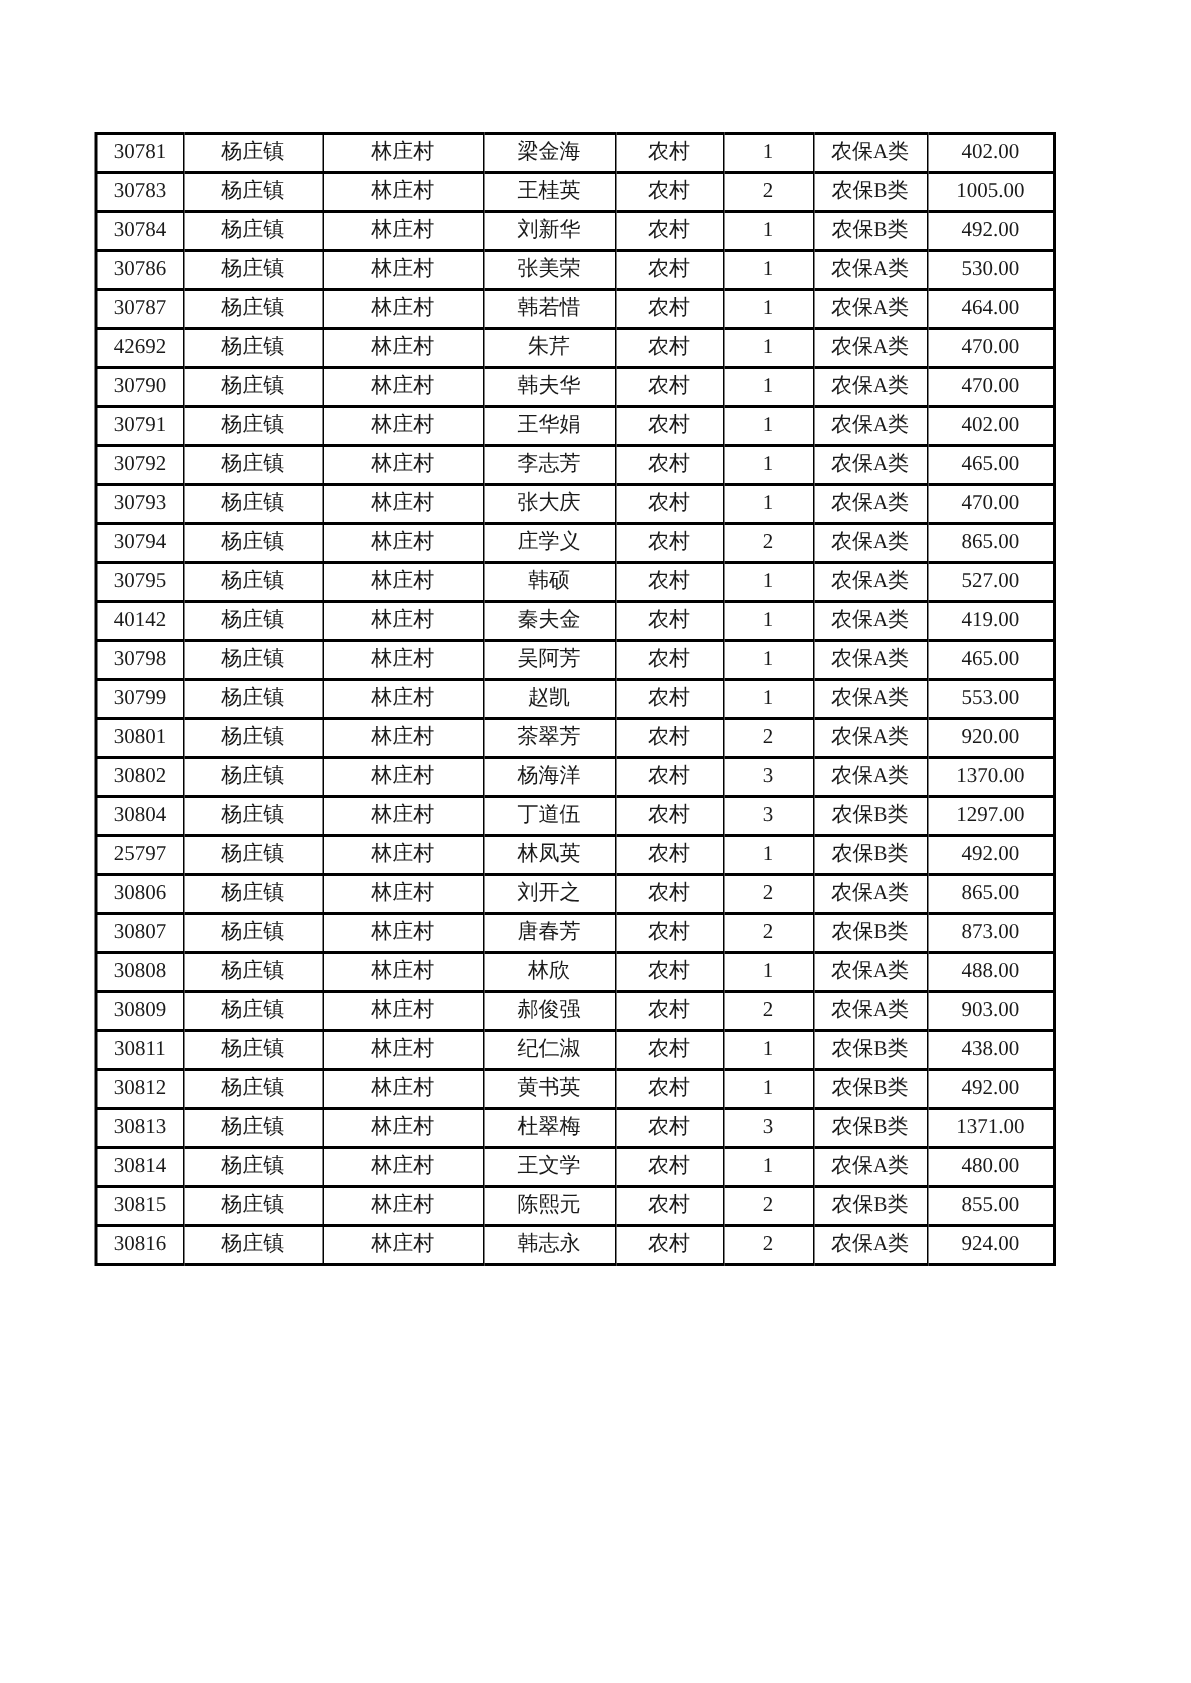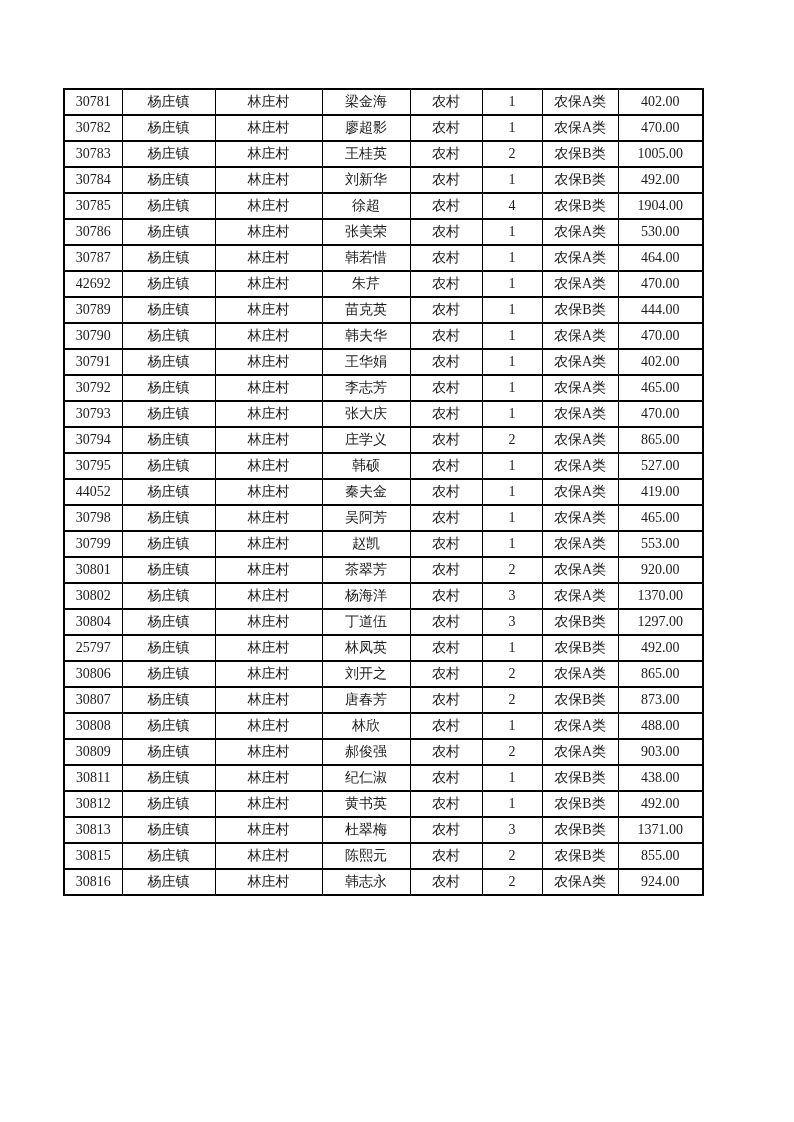--- a/index.html
+++ b/index.html
@@ -65,298 +65,278 @@
     <td>30781</td>
     <td>杨庄镇</td>
     <td>林庄村</td>
     <td>梁金海</td>
     <td>农村</td>
     <td>1</td>
     <td>农保A类</td>
     <td>402.00</td>
   </tr>
         <tr>
-    <td>30782</td>
-    <td>杨庄镇</td>
-    <td>林庄村</td>
-    <td>廖超影</td>
+    <td>30783</td>
+    <td>杨庄镇</td>
+    <td>林庄村</td>
+    <td>王桂英</td>
+    <td>农村</td>
+    <td>2</td>
+    <td>农保B类</td>
+    <td>1005.00</td>
+  </tr>
+        <tr>
+    <td>30784</td>
+    <td>杨庄镇</td>
+    <td>林庄村</td>
+    <td>刘新华</td>
+    <td>农村</td>
+    <td>1</td>
+    <td>农保B类</td>
+    <td>492.00</td>
+  </tr>
+        <tr>
+    <td>30786</td>
+    <td>杨庄镇</td>
+    <td>林庄村</td>
+    <td>张美荣</td>
+    <td>农村</td>
+    <td>1</td>
+    <td>农保A类</td>
+    <td>530.00</td>
+  </tr>
+        <tr>
+    <td>30787</td>
+    <td>杨庄镇</td>
+    <td>林庄村</td>
+    <td>韩若惜</td>
+    <td>农村</td>
+    <td>1</td>
+    <td>农保A类</td>
+    <td>464.00</td>
+  </tr>
+        <tr>
+    <td>42692</td>
+    <td>杨庄镇</td>
+    <td>林庄村</td>
+    <td>朱芹</td>
     <td>农村</td>
     <td>1</td>
     <td>农保A类</td>
     <td>470.00</td>
   </tr>
         <tr>
-    <td>30783</td>
-    <td>杨庄镇</td>
-    <td>林庄村</td>
-    <td>王桂英</td>
-    <td>农村</td>
-    <td>2</td>
-    <td>农保B类</td>
-    <td>1005.00</td>
-  </tr>
-        <tr>
-    <td>30784</td>
-    <td>杨庄镇</td>
-    <td>林庄村</td>
-    <td>刘新华</td>
+    <td>30790</td>
+    <td>杨庄镇</td>
+    <td>林庄村</td>
+    <td>韩夫华</td>
+    <td>农村</td>
+    <td>1</td>
+    <td>农保A类</td>
+    <td>470.00</td>
+  </tr>
+        <tr>
+    <td>30791</td>
+    <td>杨庄镇</td>
+    <td>林庄村</td>
+    <td>王华娟</td>
+    <td>农村</td>
+    <td>1</td>
+    <td>农保A类</td>
+    <td>402.00</td>
+  </tr>
+        <tr>
+    <td>30792</td>
+    <td>杨庄镇</td>
+    <td>林庄村</td>
+    <td>李志芳</td>
+    <td>农村</td>
+    <td>1</td>
+    <td>农保A类</td>
+    <td>465.00</td>
+  </tr>
+        <tr>
+    <td>30793</td>
+    <td>杨庄镇</td>
+    <td>林庄村</td>
+    <td>张大庆</td>
+    <td>农村</td>
+    <td>1</td>
+    <td>农保A类</td>
+    <td>470.00</td>
+  </tr>
+        <tr>
+    <td>30794</td>
+    <td>杨庄镇</td>
+    <td>林庄村</td>
+    <td>庄学义</td>
+    <td>农村</td>
+    <td>2</td>
+    <td>农保A类</td>
+    <td>865.00</td>
+  </tr>
+        <tr>
+    <td>30795</td>
+    <td>杨庄镇</td>
+    <td>林庄村</td>
+    <td>韩硕</td>
+    <td>农村</td>
+    <td>1</td>
+    <td>农保A类</td>
+    <td>527.00</td>
+  </tr>
+        <tr>
+    <td>40142</td>
+    <td>杨庄镇</td>
+    <td>林庄村</td>
+    <td>秦夫金</td>
+    <td>农村</td>
+    <td>1</td>
+    <td>农保A类</td>
+    <td>419.00</td>
+  </tr>
+        <tr>
+    <td>30798</td>
+    <td>杨庄镇</td>
+    <td>林庄村</td>
+    <td>吴阿芳</td>
+    <td>农村</td>
+    <td>1</td>
+    <td>农保A类</td>
+    <td>465.00</td>
+  </tr>
+        <tr>
+    <td>30799</td>
+    <td>杨庄镇</td>
+    <td>林庄村</td>
+    <td>赵凯</td>
+    <td>农村</td>
+    <td>1</td>
+    <td>农保A类</td>
+    <td>553.00</td>
+  </tr>
+        <tr>
+    <td>30801</td>
+    <td>杨庄镇</td>
+    <td>林庄村</td>
+    <td>茶翠芳</td>
+    <td>农村</td>
+    <td>2</td>
+    <td>农保A类</td>
+    <td>920.00</td>
+  </tr>
+        <tr>
+    <td>30802</td>
+    <td>杨庄镇</td>
+    <td>林庄村</td>
+    <td>杨海洋</td>
+    <td>农村</td>
+    <td>3</td>
+    <td>农保A类</td>
+    <td>1370.00</td>
+  </tr>
+        <tr>
+    <td>30804</td>
+    <td>杨庄镇</td>
+    <td>林庄村</td>
+    <td>丁道伍</td>
+    <td>农村</td>
+    <td>3</td>
+    <td>农保B类</td>
+    <td>1297.00</td>
+  </tr>
+        <tr>
+    <td>25797</td>
+    <td>杨庄镇</td>
+    <td>林庄村</td>
+    <td>林凤英</td>
     <td>农村</td>
     <td>1</td>
     <td>农保B类</td>
     <td>492.00</td>
   </tr>
         <tr>
-    <td>30785</td>
-    <td>杨庄镇</td>
-    <td>林庄村</td>
-    <td>徐超</td>
-    <td>农村</td>
-    <td>4</td>
-    <td>农保B类</td>
-    <td>1904.00</td>
-  </tr>
-        <tr>
-    <td>30786</td>
-    <td>杨庄镇</td>
-    <td>林庄村</td>
-    <td>张美荣</td>
-    <td>农村</td>
-    <td>1</td>
-    <td>农保A类</td>
-    <td>530.00</td>
-  </tr>
-        <tr>
-    <td>30787</td>
-    <td>杨庄镇</td>
-    <td>林庄村</td>
-    <td>韩若惜</td>
-    <td>农村</td>
-    <td>1</td>
-    <td>农保A类</td>
-    <td>464.00</td>
-  </tr>
-        <tr>
-    <td>42692</td>
-    <td>杨庄镇</td>
-    <td>林庄村</td>
-    <td>朱芹</td>
-    <td>农村</td>
-    <td>1</td>
-    <td>农保A类</td>
-    <td>470.00</td>
-  </tr>
-        <tr>
-    <td>30789</td>
-    <td>杨庄镇</td>
-    <td>林庄村</td>
-    <td>苗克英</td>
-    <td>农村</td>
-    <td>1</td>
-    <td>农保B类</td>
-    <td>444.00</td>
-  </tr>
-        <tr>
-    <td>30790</td>
-    <td>杨庄镇</td>
-    <td>林庄村</td>
-    <td>韩夫华</td>
-    <td>农村</td>
-    <td>1</td>
-    <td>农保A类</td>
-    <td>470.00</td>
-  </tr>
-        <tr>
-    <td>30791</td>
-    <td>杨庄镇</td>
-    <td>林庄村</td>
-    <td>王华娟</td>
-    <td>农村</td>
-    <td>1</td>
-    <td>农保A类</td>
-    <td>402.00</td>
-  </tr>
-        <tr>
-    <td>30792</td>
-    <td>杨庄镇</td>
-    <td>林庄村</td>
-    <td>李志芳</td>
-    <td>农村</td>
-    <td>1</td>
-    <td>农保A类</td>
-    <td>465.00</td>
-  </tr>
-        <tr>
-    <td>30793</td>
-    <td>杨庄镇</td>
-    <td>林庄村</td>
-    <td>张大庆</td>
-    <td>农村</td>
-    <td>1</td>
-    <td>农保A类</td>
-    <td>470.00</td>
-  </tr>
-        <tr>
-    <td>30794</td>
-    <td>杨庄镇</td>
-    <td>林庄村</td>
-    <td>庄学义</td>
+    <td>30806</td>
+    <td>杨庄镇</td>
+    <td>林庄村</td>
+    <td>刘开之</td>
     <td>农村</td>
     <td>2</td>
     <td>农保A类</td>
     <td>865.00</td>
   </tr>
         <tr>
-    <td>30795</td>
-    <td>杨庄镇</td>
-    <td>林庄村</td>
-    <td>韩硕</td>
-    <td>农村</td>
-    <td>1</td>
-    <td>农保A类</td>
-    <td>527.00</td>
-  </tr>
-        <tr>
-    <td>44052</td>
-    <td>杨庄镇</td>
-    <td>林庄村</td>
-    <td>秦夫金</td>
-    <td>农村</td>
-    <td>1</td>
-    <td>农保A类</td>
-    <td>419.00</td>
-  </tr>
-        <tr>
-    <td>30798</td>
-    <td>杨庄镇</td>
-    <td>林庄村</td>
-    <td>吴阿芳</td>
-    <td>农村</td>
-    <td>1</td>
-    <td>农保A类</td>
-    <td>465.00</td>
-  </tr>
-        <tr>
-    <td>30799</td>
-    <td>杨庄镇</td>
-    <td>林庄村</td>
-    <td>赵凯</td>
-    <td>农村</td>
-    <td>1</td>
-    <td>农保A类</td>
-    <td>553.00</td>
-  </tr>
-        <tr>
-    <td>30801</td>
-    <td>杨庄镇</td>
-    <td>林庄村</td>
-    <td>茶翠芳</td>
-    <td>农村</td>
-    <td>2</td>
-    <td>农保A类</td>
-    <td>920.00</td>
-  </tr>
-        <tr>
-    <td>30802</td>
-    <td>杨庄镇</td>
-    <td>林庄村</td>
-    <td>杨海洋</td>
+    <td>30807</td>
+    <td>杨庄镇</td>
+    <td>林庄村</td>
+    <td>唐春芳</td>
+    <td>农村</td>
+    <td>2</td>
+    <td>农保B类</td>
+    <td>873.00</td>
+  </tr>
+        <tr>
+    <td>30808</td>
+    <td>杨庄镇</td>
+    <td>林庄村</td>
+    <td>林欣</td>
+    <td>农村</td>
+    <td>1</td>
+    <td>农保A类</td>
+    <td>488.00</td>
+  </tr>
+        <tr>
+    <td>30809</td>
+    <td>杨庄镇</td>
+    <td>林庄村</td>
+    <td>郝俊强</td>
+    <td>农村</td>
+    <td>2</td>
+    <td>农保A类</td>
+    <td>903.00</td>
+  </tr>
+        <tr>
+    <td>30811</td>
+    <td>杨庄镇</td>
+    <td>林庄村</td>
+    <td>纪仁淑</td>
+    <td>农村</td>
+    <td>1</td>
+    <td>农保B类</td>
+    <td>438.00</td>
+  </tr>
+        <tr>
+    <td>30812</td>
+    <td>杨庄镇</td>
+    <td>林庄村</td>
+    <td>黄书英</td>
+    <td>农村</td>
+    <td>1</td>
+    <td>农保B类</td>
+    <td>492.00</td>
+  </tr>
+        <tr>
+    <td>30813</td>
+    <td>杨庄镇</td>
+    <td>林庄村</td>
+    <td>杜翠梅</td>
     <td>农村</td>
     <td>3</td>
-    <td>农保A类</td>
-    <td>1370.00</td>
-  </tr>
-        <tr>
-    <td>30804</td>
-    <td>杨庄镇</td>
-    <td>林庄村</td>
-    <td>丁道伍</td>
-    <td>农村</td>
-    <td>3</td>
-    <td>农保B类</td>
-    <td>1297.00</td>
-  </tr>
-        <tr>
-    <td>25797</td>
-    <td>杨庄镇</td>
-    <td>林庄村</td>
-    <td>林凤英</td>
-    <td>农村</td>
-    <td>1</td>
-    <td>农保B类</td>
-    <td>492.00</td>
-  </tr>
-        <tr>
-    <td>30806</td>
-    <td>杨庄镇</td>
-    <td>林庄村</td>
-    <td>刘开之</td>
-    <td>农村</td>
-    <td>2</td>
-    <td>农保A类</td>
-    <td>865.00</td>
-  </tr>
-        <tr>
-    <td>30807</td>
-    <td>杨庄镇</td>
-    <td>林庄村</td>
-    <td>唐春芳</td>
-    <td>农村</td>
-    <td>2</td>
-    <td>农保B类</td>
-    <td>873.00</td>
-  </tr>
-        <tr>
-    <td>30808</td>
-    <td>杨庄镇</td>
-    <td>林庄村</td>
-    <td>林欣</td>
-    <td>农村</td>
-    <td>1</td>
-    <td>农保A类</td>
-    <td>488.00</td>
-  </tr>
-        <tr>
-    <td>30809</td>
-    <td>杨庄镇</td>
-    <td>林庄村</td>
-    <td>郝俊强</td>
-    <td>农村</td>
-    <td>2</td>
-    <td>农保A类</td>
-    <td>903.00</td>
-  </tr>
-        <tr>
-    <td>30811</td>
-    <td>杨庄镇</td>
-    <td>林庄村</td>
-    <td>纪仁淑</td>
-    <td>农村</td>
-    <td>1</td>
-    <td>农保B类</td>
-    <td>438.00</td>
-  </tr>
-        <tr>
-    <td>30812</td>
-    <td>杨庄镇</td>
-    <td>林庄村</td>
-    <td>黄书英</td>
-    <td>农村</td>
-    <td>1</td>
-    <td>农保B类</td>
-    <td>492.00</td>
-  </tr>
-        <tr>
-    <td>30813</td>
-    <td>杨庄镇</td>
-    <td>林庄村</td>
-    <td>杜翠梅</td>
-    <td>农村</td>
-    <td>3</td>
     <td>农保B类</td>
     <td>1371.00</td>
+  </tr>
+        <tr>
+    <td>30814</td>
+    <td>杨庄镇</td>
+    <td>林庄村</td>
+    <td>王文学</td>
+    <td>农村</td>
+    <td>1</td>
+    <td>农保A类</td>
+    <td>480.00</td>
   </tr>
         <tr>
     <td>30815</td>
     <td>杨庄镇</td>
     <td>林庄村</td>
     <td>陈熙元</td>
     <td>农村</td>
     <td>2</td>
     <td>农保B类</td>
     <td>855.00</td>

